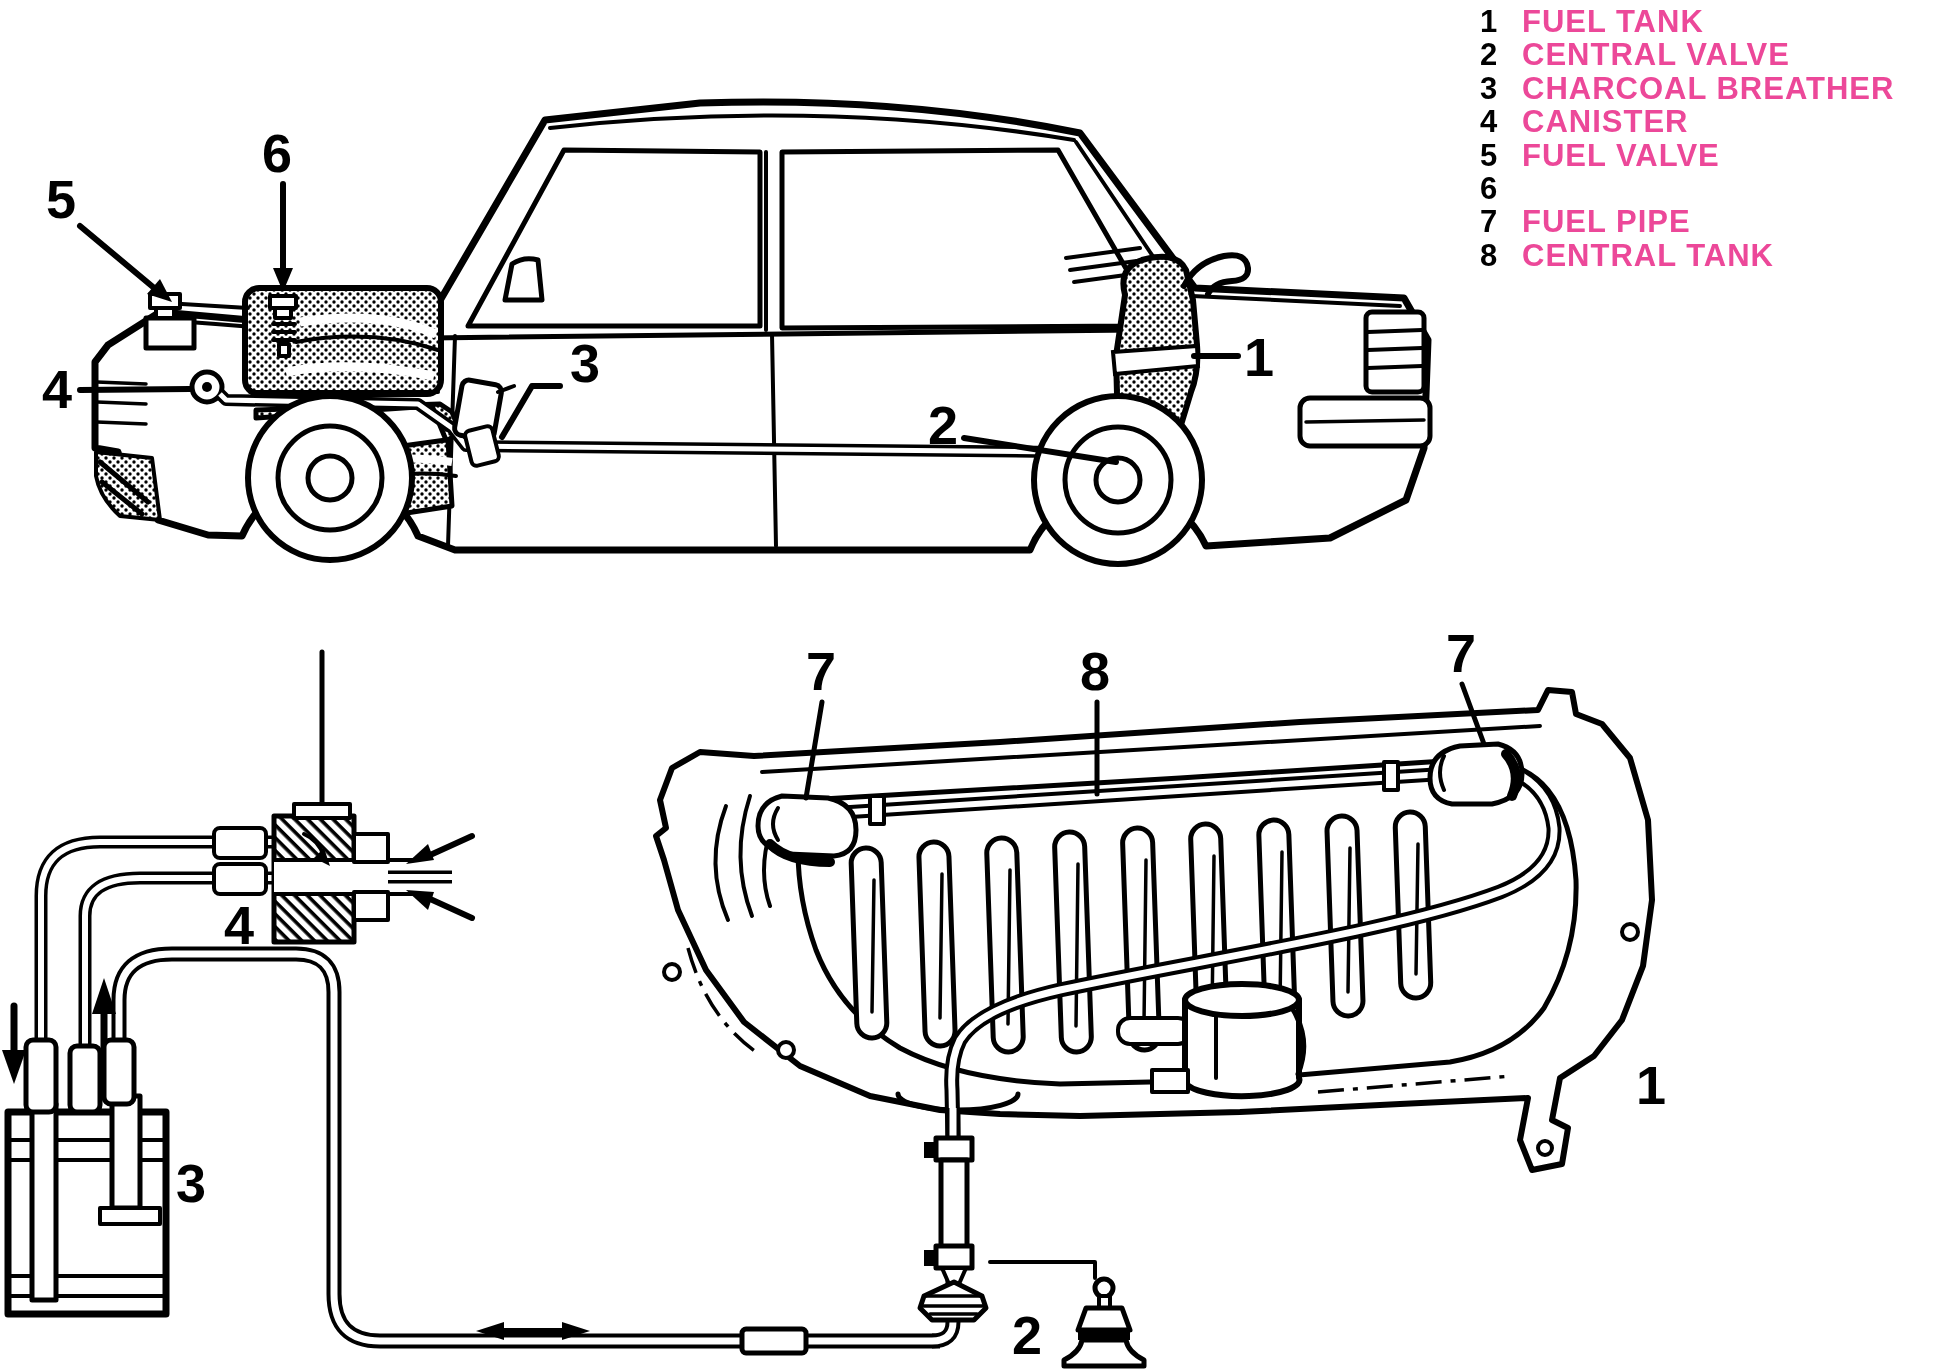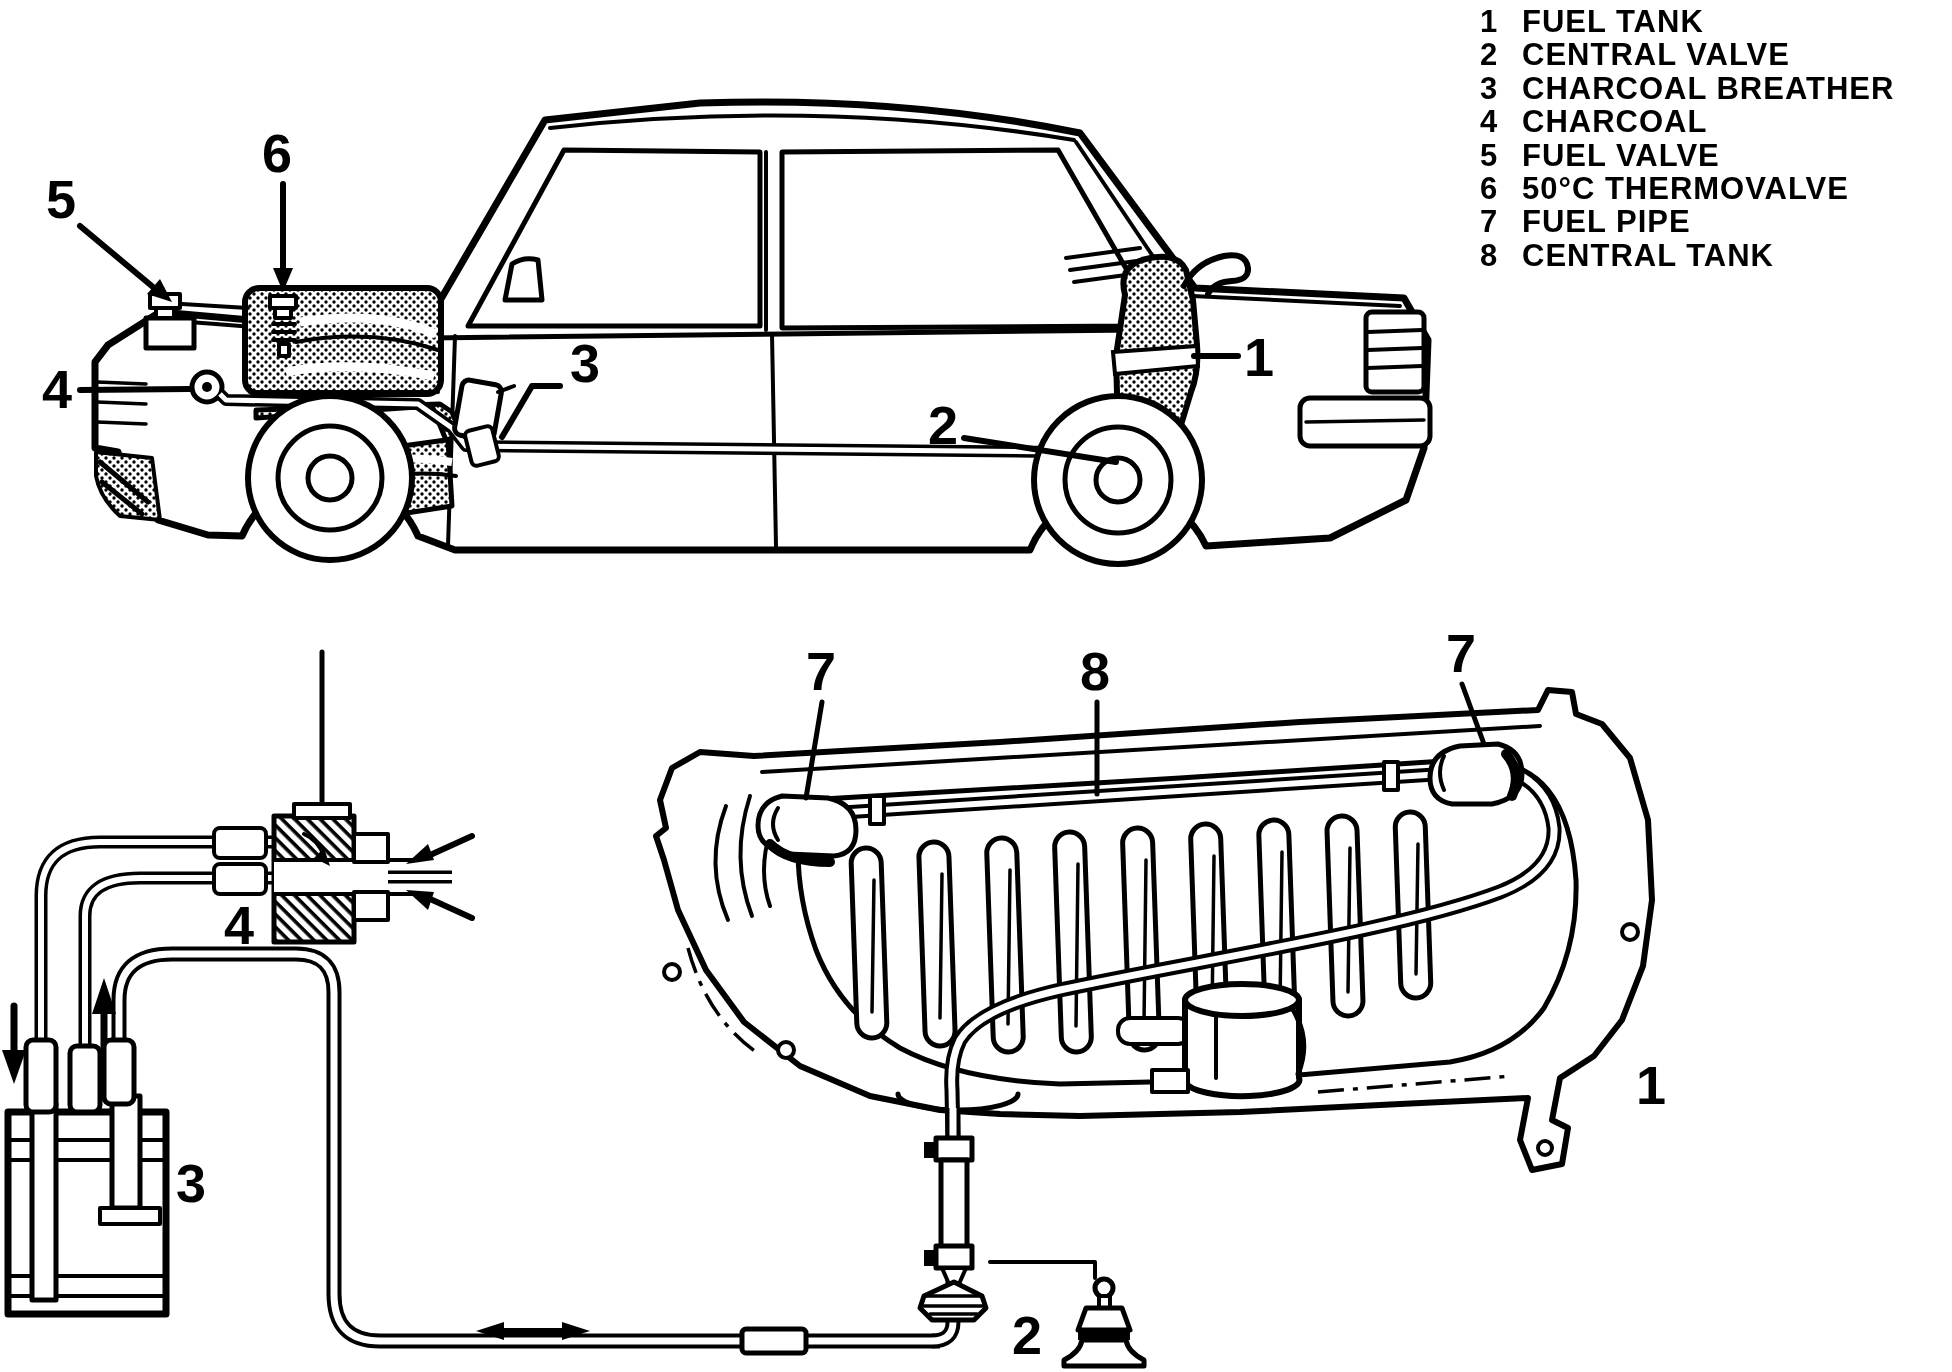--- a/index.html
+++ b/index.html
@@ -16,21 +16,21 @@
   .wf  {fill:#fff;}
   .bf  {fill:#000;stroke:none;}
   .po  {stroke:#000;fill:none;stroke-linejoin:round;stroke-linecap:butt;}
   .pi  {stroke:#fff;fill:none;stroke-linejoin:round;stroke-linecap:butt;}
   .dd  {stroke:#000;fill:none;stroke-width:3.5;stroke-dasharray:26 9 5 9;}
   .callout{font:700 54px "Liberation Sans",sans-serif;fill:#000;}
   
   .legend{position:absolute;left:1480px;top:4px;width:470px;display:flex;flex-direction:column;}
   .legend-row{display:flex;align-items:baseline;height:33.4px;}
   .legend-num{width:42px;flex:0 0 42px;font:700 31px "Liberation Sans",sans-serif;color:#000;}
-  .legend-label{font:700 31px "Liberation Sans",sans-serif;color:#000000;letter-spacing:1px;white-space:nowrap;}
+  .legend-label{font:700 31px "Liberation Sans",sans-serif;color:#ec4899;letter-spacing:1px;white-space:nowrap;}
 </style>
 </head>
 <body>
 
 <div id="stage">
 
 <svg id="diagram" width="1952" height="1372" viewBox="0 0 1952 1372" xmlns="http://www.w3.org/2000/svg">
   <defs>
     <pattern id="stip" width="8" height="8" patternUnits="userSpaceOnUse">
       <rect width="8" height="8" fill="#fff"></rect>
@@ -382,29 +382,28 @@
   <div class="legend-row">
     <span class="legend-num">2</span>
     <span class="legend-label">CENTRAL VALVE</span>
   </div>
   <div class="legend-row">
     <span class="legend-num">3</span>
     <span class="legend-label">CHARCOAL BREATHER</span>
   </div>
   <div class="legend-row">
     <span class="legend-num">4</span>
-    <span class="legend-label">CHARCOAL</span>
+    <span class="legend-label">CANISTER</span>
   </div>
   <div class="legend-row">
     <span class="legend-num">5</span>
     <span class="legend-label">FUEL VALVE</span>
   </div>
   <div class="legend-row">
     <span class="legend-num">6</span>
-    <span class="legend-label">50°C THERMOVALVE</span>
   </div>
   <div class="legend-row">
     <span class="legend-num">7</span>
     <span class="legend-label">FUEL PIPE</span>
   </div>
   <div class="legend-row">
     <span class="legend-num">8</span>
     <span class="legend-label">CENTRAL TANK</span>
   </div>
 </div>

